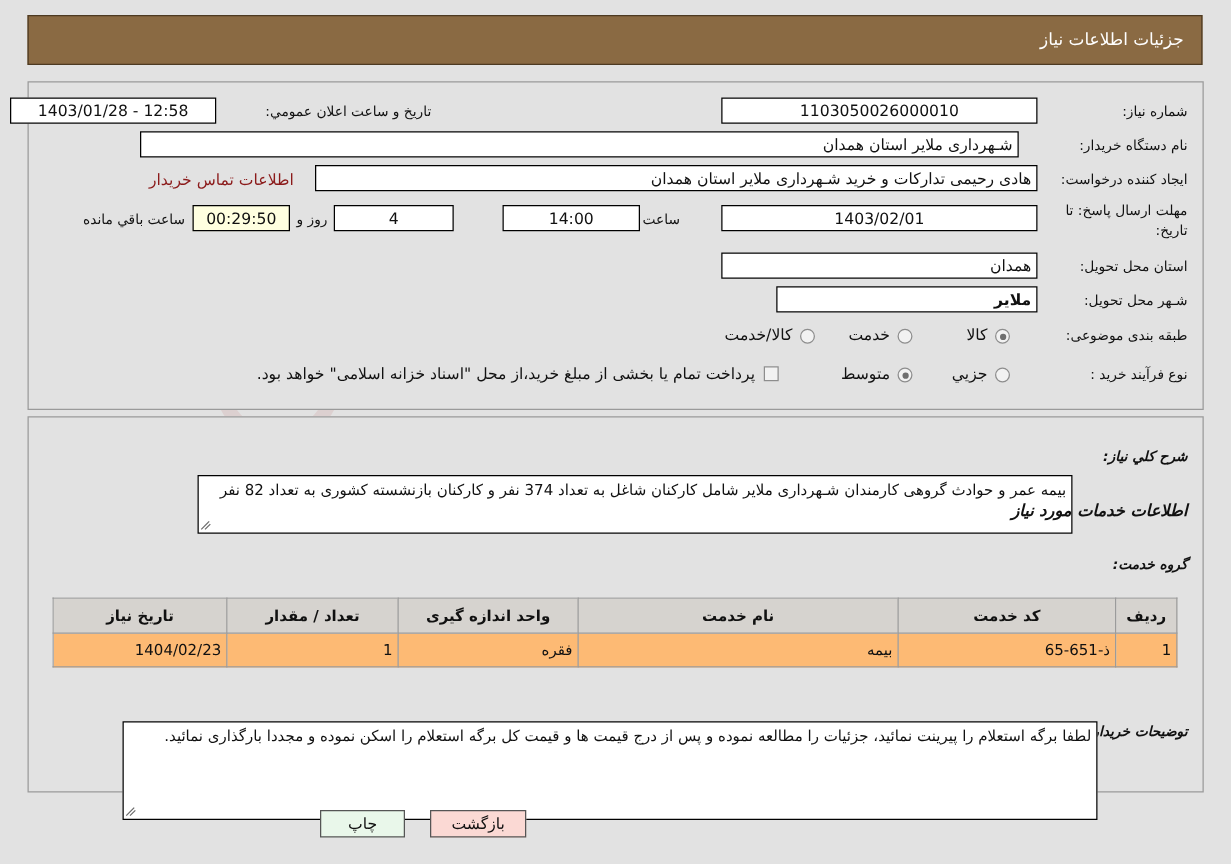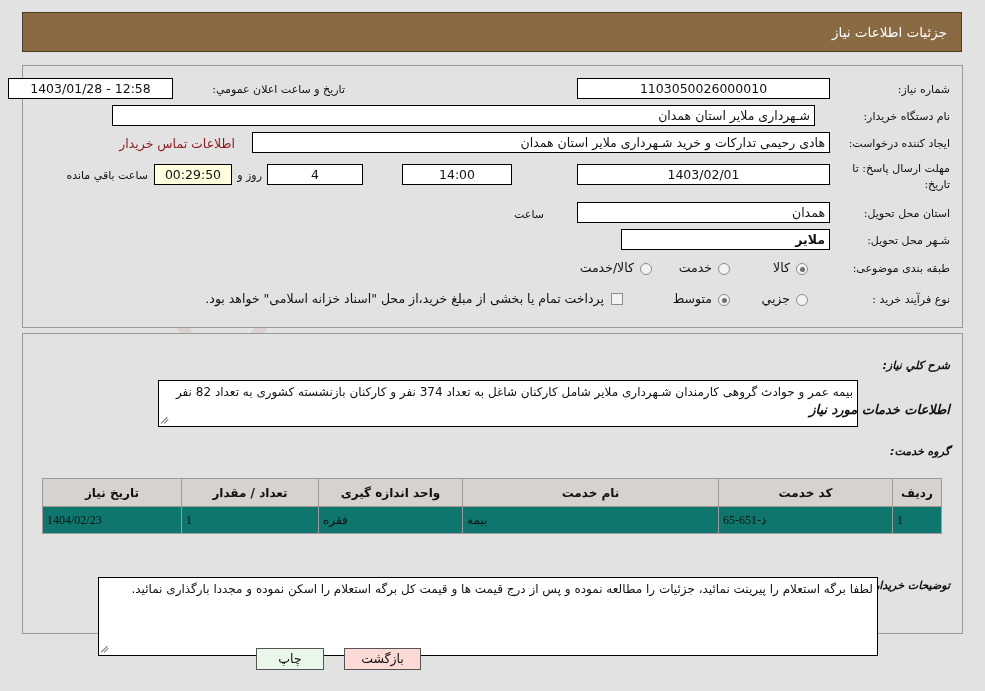--- a/index.html
+++ b/index.html
@@ -187,27 +187,26 @@
     background: #d6d3cf;
     border: 1px solid #9b9b9b;
     height: 27px;
     font-weight: bold;
     font-size: 12px;
     color: #111;
     text-align: center;
     padding: 0 4px;
   }
   table.grid td {
-    background: #0f766e;
+    background: #fdba74;
     border: 1px solid #9b9b9b;
     height: 26px;
-    text-align: left;
+    text-align: right;
     padding: 0 4px;
     color: #111;
-    font-family: Liberation Serif, serif;
   }
 
   
   .btn {
     position: absolute;
     height: 22px;
     border: 1px solid #555;
     box-sizing: border-box;
     font-size: 12.5px;
     line-height: 20px;
@@ -250,21 +249,21 @@
   <div class="fld rtl-right" style="right:132px; top:66px; width:578px;">هادی رحیمی تدارکات و خرید شـهرداری ملایر استان همدان</div>
   <div class="fld" style="right:132px; top:98px; width:253px;">1403/02/01</div>
   <div class="fld rtl-right" style="right:132px; top:136px; width:253px;">همدان</div>
   <div class="fld rtl-right" style="right:132px; top:163px; width:209px;font-weight:bold;">ملایر</div>
 
   <div class="lbl" style="right:617px; top:16px;">تاریخ و ساعت اعلان عمومي:</div>
   <div class="fld" style="right:789px; top:12px; width:165px;">12:58 - 1403/01/28</div>
 
   <div class="link" style="right:727px; top:70px;">اطلاعات تماس خریدار</div>
 
-  <div class="lbl" style="right:418px; top:102px;margin-top:39px;">ساعت</div>
+  <div class="lbl" style="right:418px; top:102px;">ساعت</div>
   <div class="fld" style="right:450px; top:98px; width:110px;">14:00</div>
   <div class="fld" style="right:599px; top:98px; width:96px;">4</div>
   <div class="lbl" style="right:700px; top:102px;">روز و</div>
   <div class="fld yellow" style="right:730px; top:98px; width:78px;">00:29:50</div>
   <div class="lbl" style="right:814px; top:102px;">ساعت باقي مانده</div>
 
   <div class="radio on" style="right:154px; top:197px;"></div>
   <div class="rlabel" style="right:172px; top:194px;">کالا</div>
 
   <div class="radio" style="right:232px; top:197px;"></div>

